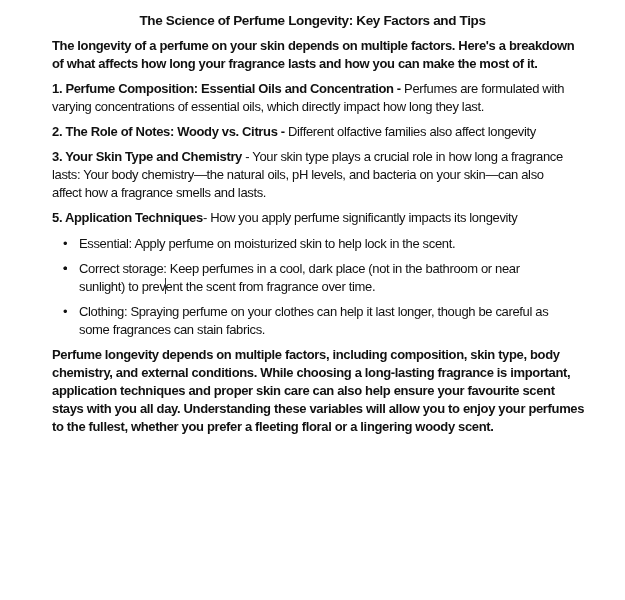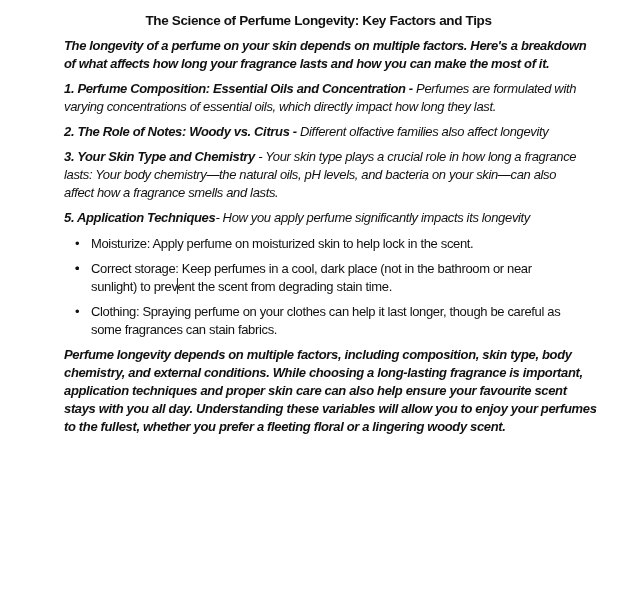--- a/index.html
+++ b/index.html
@@ -13,33 +13,31 @@
     height: 600px;
     overflow: hidden;
     background: #ffffff;
     color: #111111;
     font-family: "Liberation Sans", sans-serif;
     font-size: 13px;
     line-height: 18px;
     letter-spacing: -0.35px;
     padding-top: 12px;
     box-sizing: border-box;
-    padding-left: 12px;
   }
   .title {
     font-size: 13.5px;
     font-weight: 700;
     text-align: center;
     margin: 0 0 7px 0;
     white-space: pre;
   }
   .para {
     margin: 0 0 7px 52px;
     white-space: pre;
-    font-style: italic;
   }
   .bold { font-weight: 700; }
   .tips-list {
     list-style: none;
     margin: 8px 0 2px 52px;
     padding: 0;
   }
   .tip {
     position: relative;
     padding-left: 27px;
@@ -77,24 +75,24 @@
   <p class="para"><span class="bold">3. Your Skin Type and Chemistry</span><span> - Your skin type plays a crucial role in how long a fragrance
 lasts: Your body chemistry—the natural oils, pH levels, and bacteria on your skin—can also
 affect how a fragrance smells and lasts.</span></p>
 
 
   <p class="para"><span class="bold">5. Application Techniques</span><span>- How you apply perfume significantly impacts its longevity</span></p>
 
 
 
   <ul class="tips-list">
-    <li class="tip"><span class="dot">•</span><span>Moisturize: Apply perfume on moisturized skin to help lock in the scent.</span></li>
+    <li class="tip"><span class="dot">•</span><span>Essential: Apply perfume on moisturized skin to help lock in the scent.</span></li>
     <li class="tip"><span class="dot">•</span></li>
     <li class="tip"><span class="dot">•</span><span>Correct storage: Keep perfumes in a cool, dark place (not in the bathroom or near
-sunlight) to prev</span><span class="caret"></span><span>ent the scent from degrading stain time.</span></li>
+sunlight) to prev</span><span class="caret"></span><span>ent the scent from fragrance over time.</span></li>
     <li class="tip"><span class="dot">•</span><span>Clothing: Spraying perfume on your clothes can help it last longer, though be careful as
 some fragrances can stain fabrics.</span></li>
   </ul>
 
   <p class="para bold">Perfume longevity depends on multiple factors, including composition, skin type, body
 chemistry, and external conditions. While choosing a long-lasting fragrance is important,
 application techniques and proper skin care can also help ensure your favourite scent
 stays with you all day. Understanding these variables will allow you to enjoy your perfumes
 to the fullest, whether you prefer a fleeting floral or a lingering woody scent.</p>
 </div>

